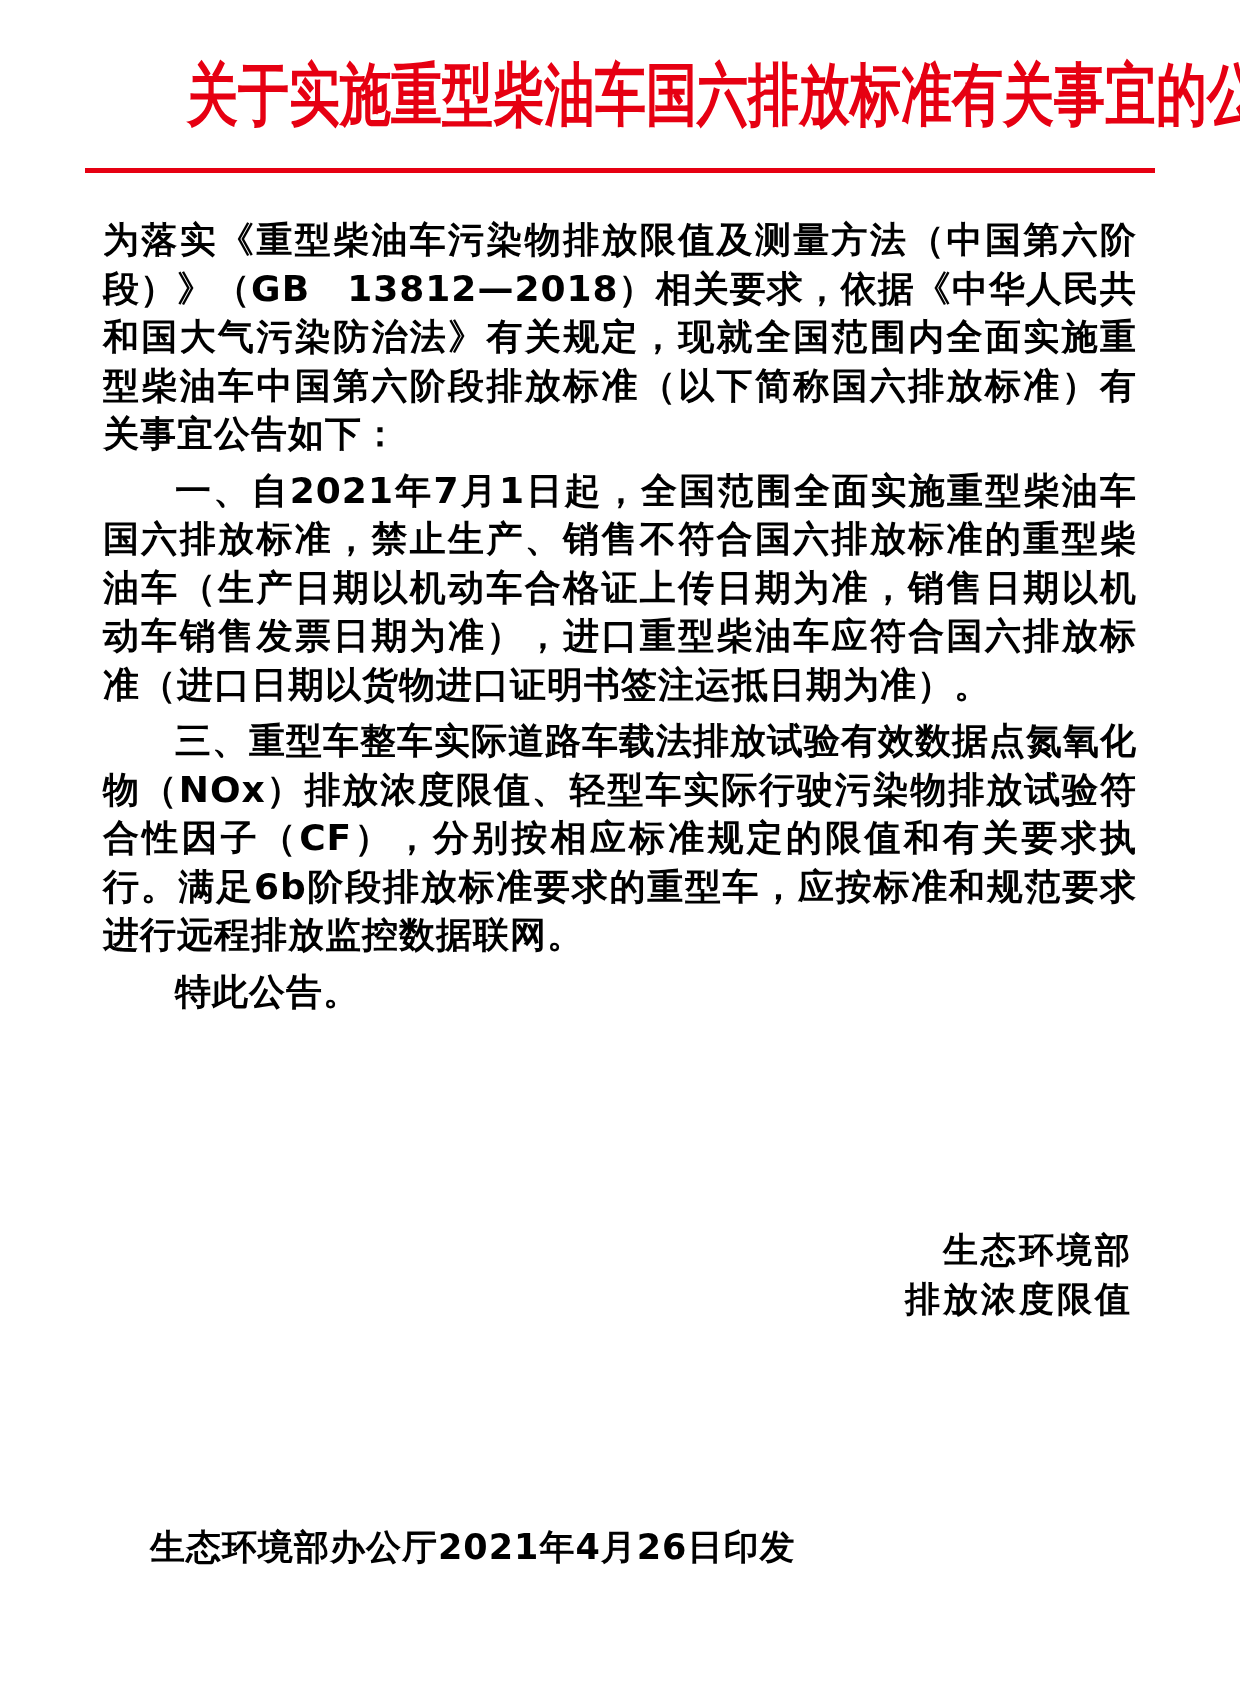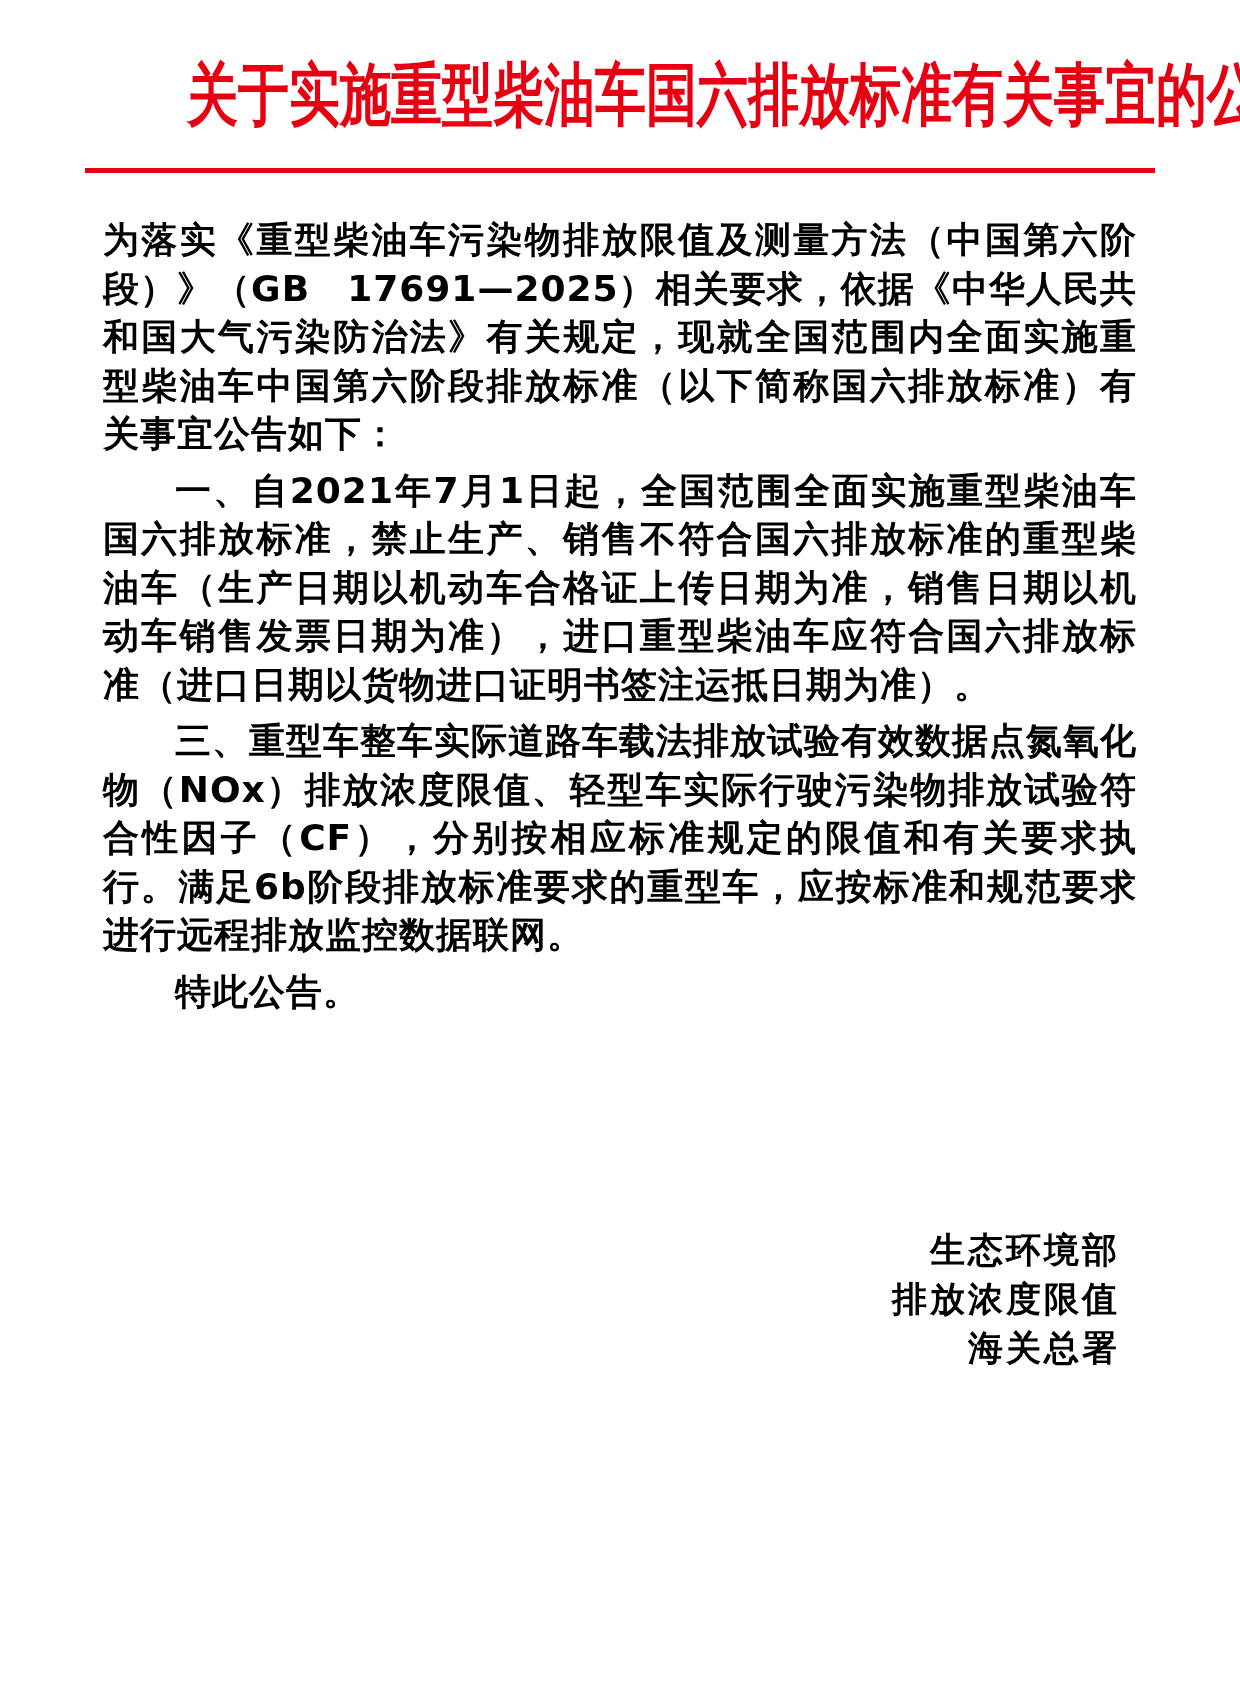--- a/index.html
+++ b/index.html
@@ -46,21 +46,21 @@
     font-size: 36px;
     font-weight: bold;
     line-height: 48.5px;
     letter-spacing: 1px;
     text-align: justify;
   }
   .para { margin: 0; }
   .para.indent { text-indent: 2em; margin-top: 8px; }
   .signatures {
     position: absolute;
-    top: 1226px; right: 120px;
+    top: 1226px; right: 107px;
     text-align: right;
     font-size: 35px;
     font-weight: bold;
     line-height: 49px;
     letter-spacing: 3px;
     white-space: nowrap;
   }
   .footer {
     position: absolute;
     top: 1524px; left: 150px;
@@ -75,26 +75,26 @@
 
 <div class="page">
 
   <div class="title-box">
     <span class="title">关于实施重型柴油车国六排放标准有关事宜的公告</span>
   </div>
 
   <div class="title-rule"></div>
 
   <div class="body">
-    <p class="para">为落实《重型柴油车污染物排放限值及测量方法（中国第六阶段）》（GB　17691—2025）相关要求，依据《中华人民共和国大气污染防治法》有关规定，现就全国范围内全面实施重型柴油车中国第六阶段排放标准（以下简称国六排放标准）有关事宜公告如下：</p>
+    <p class="para">为落实《重型柴油车污染物排放限值及测量方法（中国第六阶段）》（GB　13812—2018）相关要求，依据《中华人民共和国大气污染防治法》有关规定，现就全国范围内全面实施重型柴油车中国第六阶段排放标准（以下简称国六排放标准）有关事宜公告如下：</p>
     <p class="para indent">一、自2021年7月1日起，全国范围全面实施重型柴油车国六排放标准，禁止生产、销售不符合国六排放标准的重型柴油车（生产日期以机动车合格证上传日期为准，销售日期以机动车销售发票日期为准），进口重型柴油车应符合国六排放标准（进口日期以货物进口证明书签注运抵日期为准）。</p>
     <p class="para indent">三、重型车整车实际道路车载法排放试验有效数据点氮氧化物（NOx）排放浓度限值、轻型车实际行驶污染物排放试验符合性因子（CF），分别按相应标准规定的限值和有关要求执行。满足6b阶段排放标准要求的重型车，应按标准和规范要求进行远程排放监控数据联网。</p>
     <p class="para indent">特此公告。</p>
   </div>
 
   <div class="signatures">
     <div class="sig-line">生态环境部</div>
     <div class="sig-line">排放浓度限值</div>
-    <div class="sig-line">海关总署</div>
   </div>
 
+  <div class="footer">生态环境部办公厅2021年4月26日印发</div>
 
 </div>
 
 </body></html>

